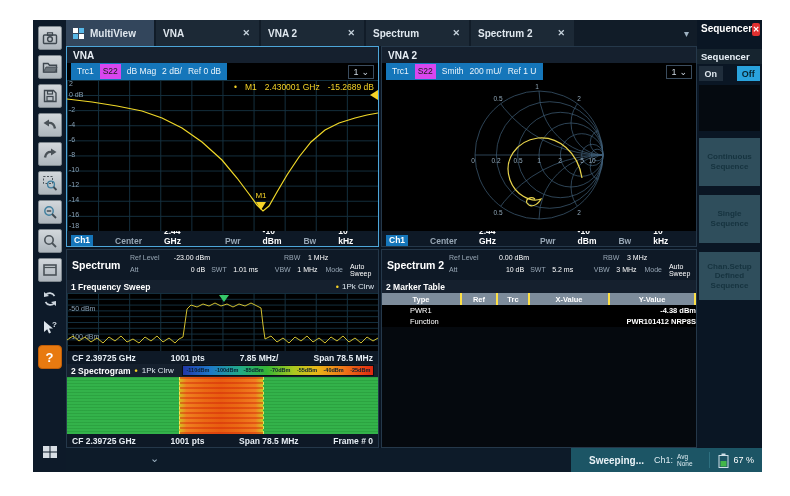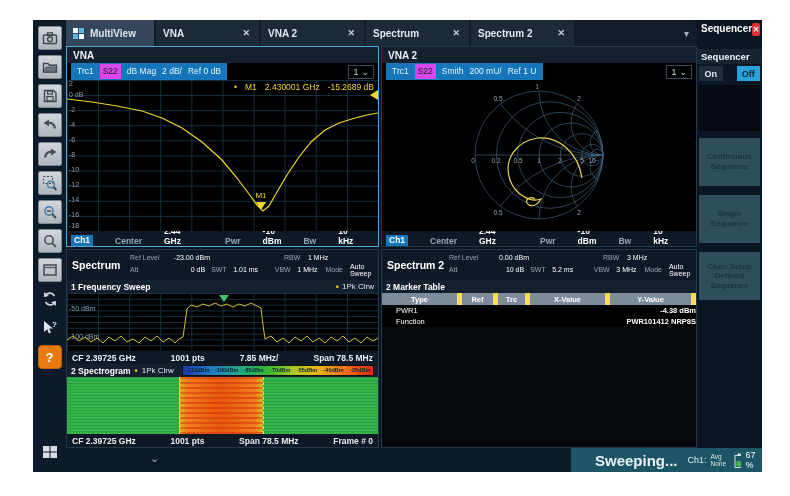--- a/index.html
+++ b/index.html
@@ -79,24 +79,24 @@
   .sgram{position:relative;height:57px;flex:0 0 auto;overflow:hidden;
          background:repeating-linear-gradient(180deg,rgba(18,110,30,.22) 0 1px,rgba(0,0,0,0) 1px 3px),#33b24a;}
   .band{position:absolute;top:0;bottom:0;left:36%;width:27%;
         background:repeating-linear-gradient(180deg,rgba(210,36,8,.45) 0 2px,rgba(0,0,0,0) 2px 5px),
         linear-gradient(90deg,#d2c41e 0%,#f08020 9%,#ea6a14 30%,#e85c10 50%,#ea6a14 70%,#f08020 91%,#d2c41e 100%);}
   .bandedge{position:absolute;top:0;bottom:0;width:0;border-left:1px dashed rgba(255,240,100,.85);}
 
   
   .mthead{display:flex;height:12px;background:#7d8c9b;color:#fff;font-size:7.5px;font-weight:bold;
           align-items:center;text-align:center;flex:0 0 auto;}
-  .mthead span{border-right:5px solid #fde047;box-sizing:border-box;height:100%;display:flex;align-items:center;justify-content:center;}
+  .mthead span{border-right:2px solid #fde047;box-sizing:border-box;height:100%;display:flex;align-items:center;justify-content:center;}
   .mtrow{display:flex;height:11px;background:#000;color:#fff;font-size:7.5px;align-items:center;flex:0 0 auto;}
   .c-type{width:80px;} .c-ref{width:36px;} .c-trc{width:32px;} .c-x{width:80px;} .c-y{flex:1;}
-  .mtrow .c-type{padding-left:14px;box-sizing:border-box;}
+  .mtrow .c-type{padding-left:28px;box-sizing:border-box;}
   .mtrow .c-y{text-align:right;font-weight:bold;}
   .mtfill{flex:1;background:#05090e;}
 
   
   #seq{position:absolute;left:664px;top:0;width:65px;height:428px;background:#0a1624;display:flex;flex-direction:column;}
   .seqheader{height:22px;display:flex;align-items:flex-start;padding:3px 2px 0 4px;color:#fff;font-size:10px;font-weight:bold;}
   .seqclose{margin-left:auto;width:13px;height:13px;background:#e03030;color:#fff;font-size:8px;font-weight:bold;
             display:flex;align-items:center;justify-content:center;border-radius:2px;}
   .seqlabel{height:15px;margin-top:4px;background:#18283622;color:#e8f0f6;font-size:9.5px;font-weight:bold;
             display:flex;align-items:center;padding-left:4px;background:#16242f;}
@@ -105,21 +105,21 @@
   .tg.on{background:#1f2d3b;color:#dfe7ee;}
   .tg.off{background:#2aa3dd;color:#07242f;}
   .seqblank{height:46px;background:#050a10;margin:2px;}
   .softkey{margin:5px 2px 4px 2px;height:48px;background:#2f4e5c;color:#16333f;font-size:8px;font-weight:bold;
            display:flex;align-items:center;justify-content:center;text-align:center;padding:2px;box-sizing:border-box;line-height:1.2;}
 
   
   #statusbar{position:absolute;left:33px;top:428px;width:696px;height:24px;background:#1c5565;display:flex;align-items:center;}
   .sb-field{width:505px;height:24px;background:#0d1b29;position:relative;flex:0 0 auto;}
   .sb-chevron{position:absolute;left:84px;top:4px;color:#9fb4c4;font-size:11px;}
-  .sb-text{color:#e8f2f6;font-size:15px;font-weight:bold;margin-left:24px;}
+  .sb-text{color:#e8f2f6;font-size:10px;font-weight:bold;margin-left:18px;}
   .sb-ch{color:#dcebf1;font-size:9px;margin-left:10px;}
   .sb-avg{display:flex;flex-direction:column;font-size:6.5px;color:#dcebf1;line-height:7px;margin-left:4px;}
   .sb-div{width:1px;height:16px;background:#2e7080;margin-left:auto;}
   .sb-batt{display:flex;align-items:center;gap:4px;margin:0 8px;color:#fff;font-size:9px;}
 </style>
 </head>
 <body>
 
 <div id="app">
 

